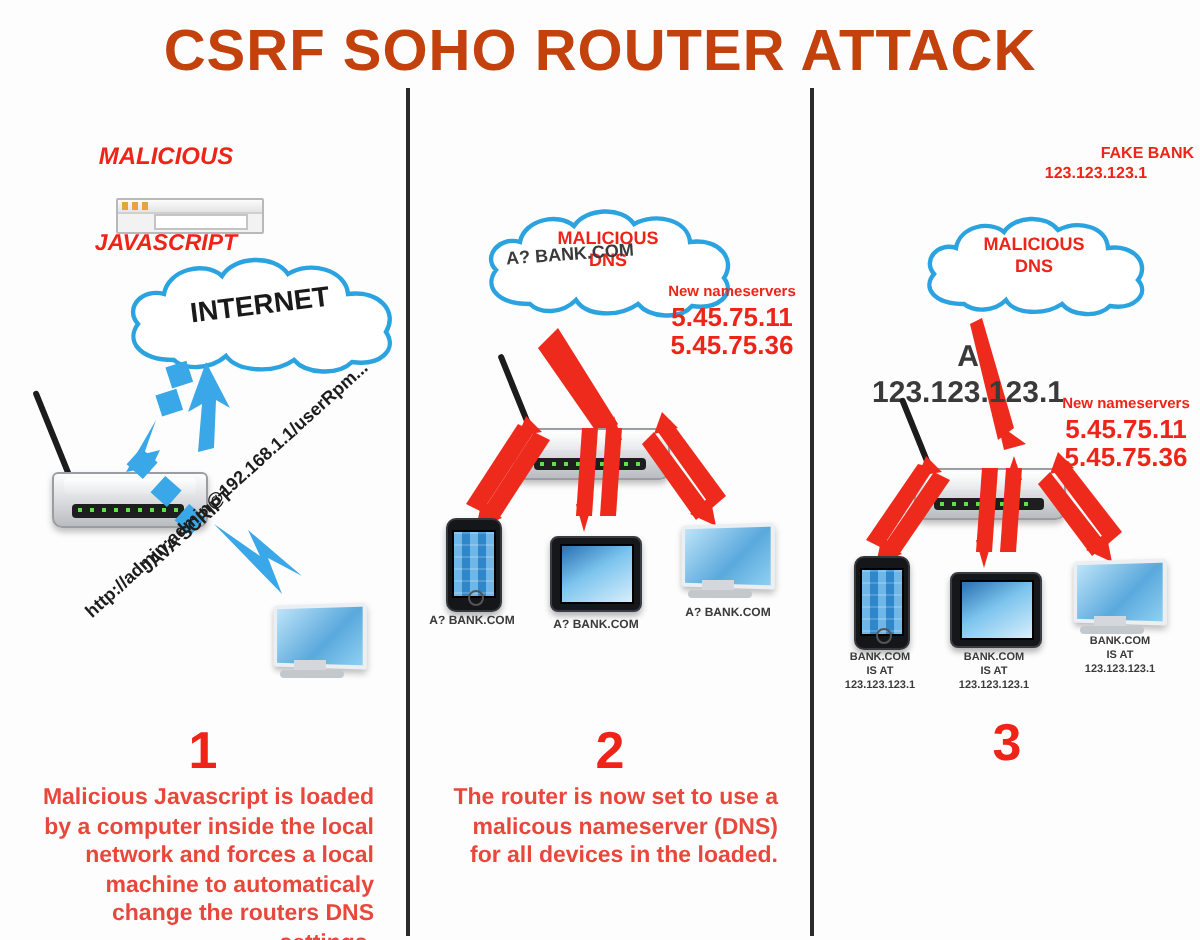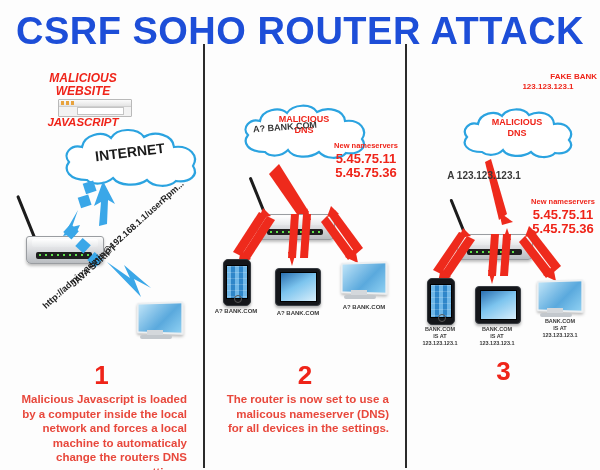--- a/index.html
+++ b/index.html
@@ -16,23 +16,23 @@
     height: 470px;
     background: #fdfdfd;
     overflow: hidden;
   }
   .title {
     position: absolute;
     top: 10px;
     left: 0;
     width: 600px;
     text-align: center;
-    font-size: 38px;
-    font-weight: bold;
-    color: #1d4ed8;
+    font-size: 29px;
+    font-weight: bold;
+    color: #c2410c;
     letter-spacing: 0.5px;
     font-family: "Liberation Sans", sans-serif;
   }
   .divider {
     position: absolute;
     top: 44px;
     width: 2px;
     height: 424px;
     background: #2b2b2b;
   }
@@ -240,21 +240,20 @@
 <div id="infographic">
 
   <div class="title">CSRF SOHO ROUTER ATTACK</div>
 
   <div class="divider" style="left:203px;"></div>
   <div class="divider" style="left:405px;"></div>
 
   <div class="panel" style="left:0; width:203px;">
 
     <div class="redlabel" style="left:28px; top:28px; width:110px; font-size:12px; font-style:italic;">MALICIOUS</div>
-    <div class="redlabel" style="left:28px; top:41px; width:110px; font-size:12px; font-style:italic;">WEBSITE</div>
 
     <div class="browserbar" style="left:58px; top:55px; width:72px; height:16px;">
       <div class="bb-top"></div>
       <div class="bb-ico"></div>
       <div class="bb-url"></div>
     </div>
 
     <div class="redlabel" style="left:26px; top:72px; width:114px; font-size:11.5px; font-style:italic;">JAVASCRIPT</div>
 
     <div class="cloud-wrap" style="left:57px; top:82px; width:146px; height:62px;">
@@ -375,21 +374,21 @@
     <div class="darklabel" style="left:60px; top:266px; width:66px; font-size:6px;">A? BANK.COM</div>
 
     <div class="device monitor" style="left:134px; top:218px;">
       <div class="scr"></div>
       <div class="stand"></div>
       <div class="base"></div>
     </div>
     <div class="darklabel" style="left:126px; top:260px; width:66px; font-size:6px;">A? BANK.COM</div>
 
     <div class="step-num" style="top:316px;">2</div>
-    <div class="caption" style="top:348px;">The router is now set to use a malicous nameserver (DNS) for all devices in the settings.</div>
+    <div class="caption" style="top:348px;">The router is now set to use a malicous nameserver (DNS) for all devices in the loaded.</div>
   </div>
 
   <div class="panel" style="left:407px; width:193px;">
 
     <div class="redlabel" style="left:92px; top:28px; width:98px; font-size:8px;text-align:right;">FAKE BANK</div>
     <div class="redlabel" style="left:92px; top:38px; width:98px; font-size:8px;">123.123.123.1</div>
 
     <div class="cloud-wrap" style="left:50px; top:62px; width:120px; height:54px;">
       <svg width="120" height="54" viewBox="0 0 120 54">
         <path d="M25,46 C10,46 4,38 10,31 C4,24 12,15 21,18 C23,7 38,4 45,10
@@ -399,21 +398,21 @@
       </svg>
       <div class="cloud-text" style="top:12px; font-size:9px;">MALICIOUS</div>
       <div class="cloud-text" style="top:23px; font-size:9px;">DNS</div>
     </div>
 
     <svg width="193" height="426">
       <polygon points="84,115 78,118 92,176 100,170" fill="#ee2a1c"></polygon>
       <polygon points="92,168 106,178 95,181" fill="#ee2a1c"></polygon>
     </svg>
 
-    <div class="darklabel" style="left:24px; top:126px; width:106px; font-size:10px;">A 123.123.123.1</div>
+    <div class="darklabel" style="left:24px; top:126px; width:106px; font-size:15px;">A 123.123.123.1</div>
 
     <div class="redlabel" style="left:118px; top:154px; width:76px; font-size:7.5px;">New nameservers</div>
     <div class="redlabel" style="left:118px; top:164px; width:76px; font-size:13px;">5.45.75.11</div>
     <div class="redlabel" style="left:118px; top:178px; width:76px; font-size:13px;">5.45.75.36</div>
 
     <div class="router" style="left:50px; top:152px; width:74px; height:64px;">
       <div class="ant" style="left:8px; bottom:22px; height:42px;"></div>
       <div class="body" style="width:74px; height:24px;">
         <div class="top"></div>
         <div class="leds"></div>

